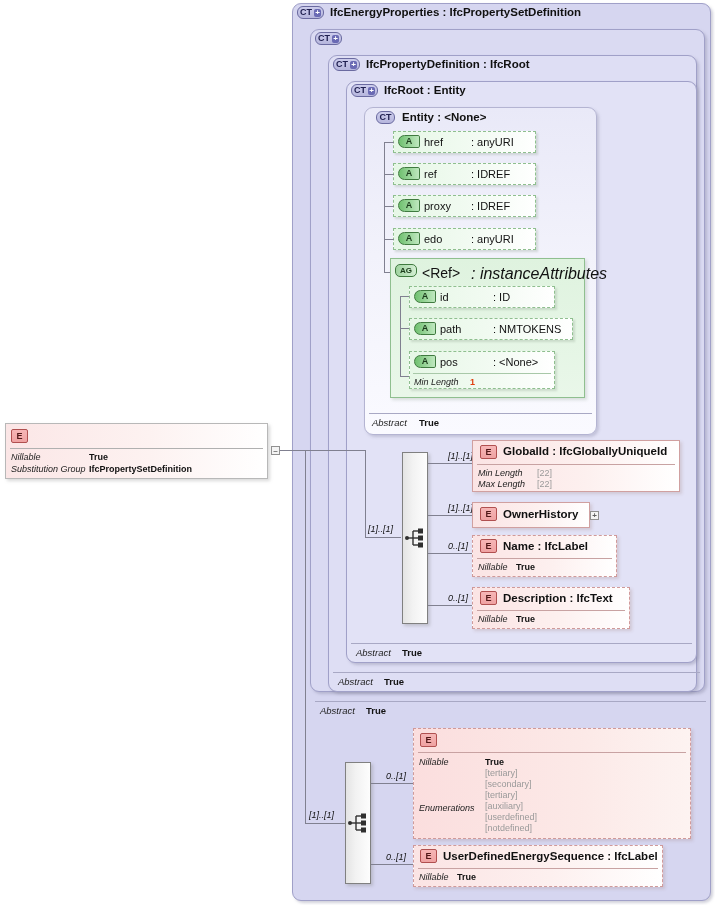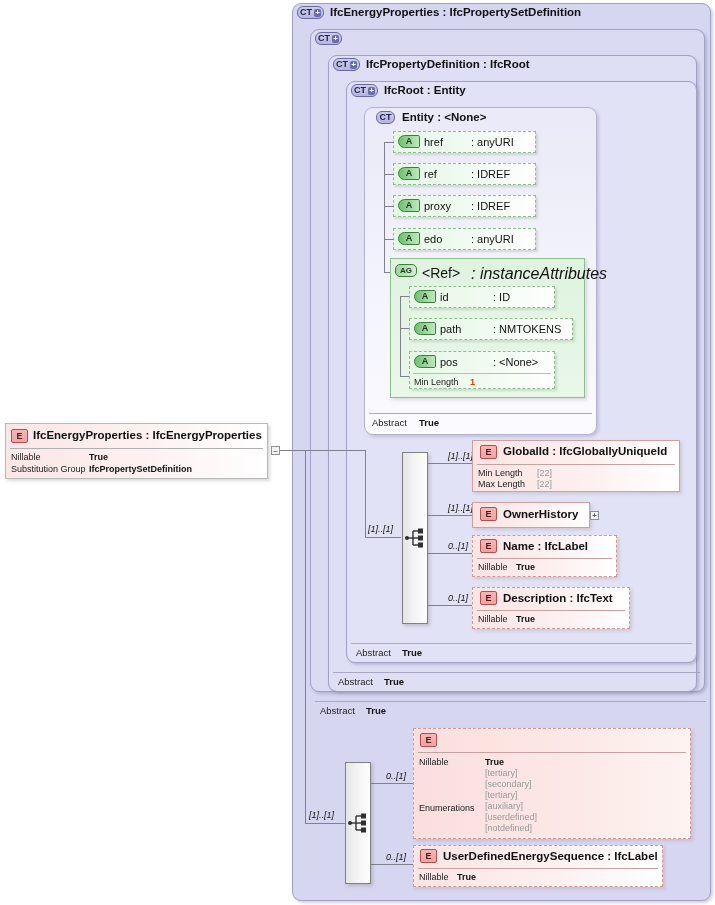--- a/index.html
+++ b/index.html
@@ -112,21 +112,21 @@
     background:linear-gradient(to right,#fbe4e4 0%,#fdf0ef 55%,#ffffff 100%);
     border:1px dashed #d09a9a;
     box-shadow:2px 2px 3px rgba(170,140,140,.3);
   }
   .el-box.solid{border:1px solid #d0a0a0;}
   .el-box.enum{
     background:linear-gradient(to right,#fbdede 0%,#fce9e7 60%,#fdf3f1 100%);
   }
   .el-title{position:absolute;font-size:11.5px;font-weight:bold;color:#101010;white-space:nowrap;}
   .el-sep{position:absolute;height:1px;background:#c8a2a2;}
-  .prop-key{position:absolute;font-size:9px;color:#222;white-space:nowrap;text-align:right;}
+  .prop-key{position:absolute;font-size:9px;font-style:italic;color:#222;white-space:nowrap;text-align:right;}
   .prop-val{position:absolute;font-size:9px;font-weight:bold;color:#111;white-space:nowrap;}
   .prop-val.dim{font-weight:normal;color:#9a9a9a;}
   .prop-val.red{color:#e04010;font-weight:bold;}
 
   
   .root-el{
     position:absolute;box-sizing:border-box;
     background:linear-gradient(to right,#fbe6e6 0%,#fdf2f1 55%,#ffffff 100%);
     border:1px solid #b8b8b8;
     box-shadow:2px 2px 3px rgba(150,150,150,.35);
@@ -271,21 +271,20 @@
   <div class="prop-val red" style="left:470px;top:377px;">1</div>
 
   <div class="abs-line" style="left:369px;top:413px;width:223px;"></div>
   <div class="prop-key" style="left:372px;top:417px;font-size:9.5px;">Abstract</div>
   <div class="prop-val" style="left:419px;top:417px;font-size:9.5px;">True</div>
 
   <div class="root-el" style="left:5px;top:423px;width:263px;height:56px;"></div>
   <div class="badge badge-e" style="left:11px;top:429px;">
       <span>E</span>
     </div>
-  <div class="el-title" style="left:33px;top:429px;">IfcEnergyProperties : IfcEnergyProperties</div>
   <div class="el-sep" style="left:10px;top:448px;width:253px;background:#b0b0b0;"></div>
   <div class="prop-key" style="left:11px;top:452px;">Nillable</div>
   <div class="prop-val" style="left:89px;top:452px;">True</div>
   <div class="prop-key" style="left:11px;top:464px;">Substitution Group</div>
   <div class="prop-val" style="left:89px;top:464px;">IfcPropertySetDefinition</div>
 
   <div class="toggle" style="left:271px;top:446px;">
       <span>–</span>
     </div>
 

